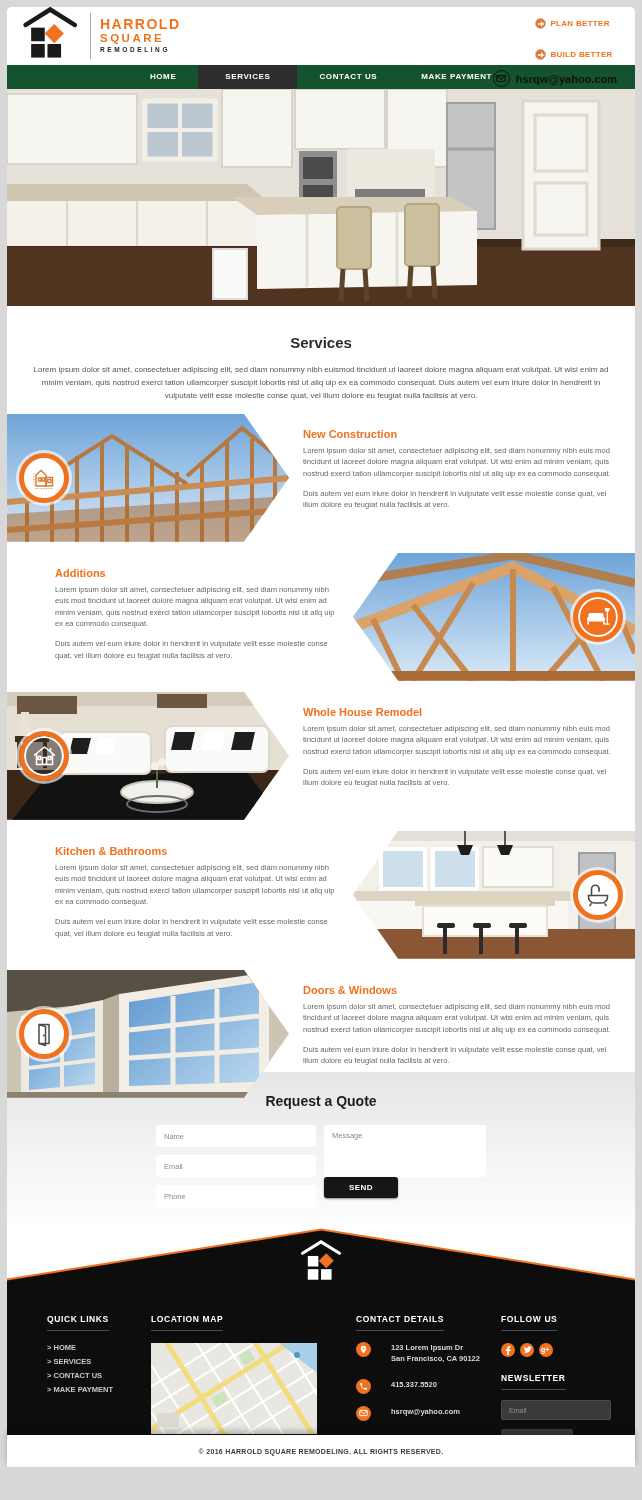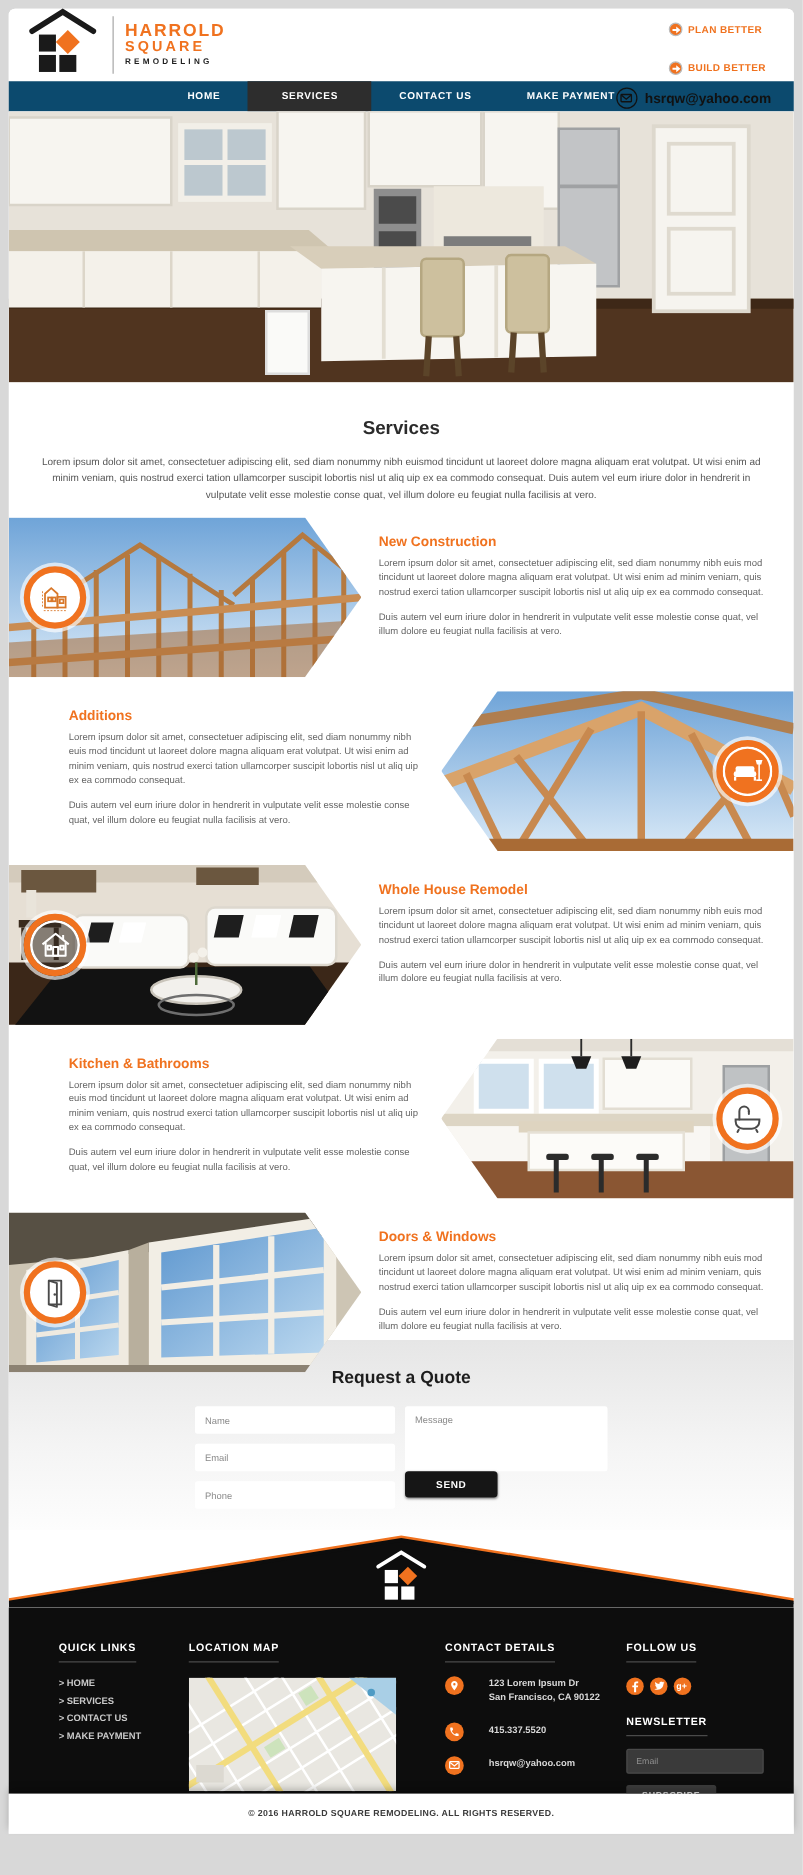--- a/index.html
+++ b/index.html
@@ -17,21 +17,21 @@
   .header-right { display:flex; flex-direction:column; align-items:flex-end; gap:10px; margin-top:2px; }
   .taglines { display:flex; gap:20px;flex-direction:column; }
   .tagline { display:flex; align-items:center; gap:4px; }
   .tag-circ { width:11px; height:11px; border-radius:50%; background:#F0721F; border:1px solid #BBB; display:flex; align-items:center; justify-content:center; }
   .tagline span.t { font-size:8px; font-weight:800; color:#F0721F; letter-spacing:.3px; }
   .email-top { display:flex; align-items:center; gap:6px; }
   .email-circ { width:17px; height:17px; border-radius:50%; border:1.6px solid #111; display:flex; align-items:center; justify-content:center; }
   .email-top span.e { font-size:11px; font-weight:700; color:#111; }
 
   
-  .nav { height:24px; background:#0c4a6e; display:flex; justify-content:center; }
+  .nav { height:24px; background:#14532d; display:flex; justify-content:center; }
   .nav-item { color:#fff; font-size:8px; font-weight:700; letter-spacing:.6px; line-height:24px; padding:0 22px; cursor:pointer; }
   .nav-item.active { background:#2D2D2D; padding:0 27px; }
 
   
   .hero { height:217px; overflow:hidden; }
   .hero svg { display:block; }
 
   
   .main { padding-top:28px; height:766px; }
   .page-title { text-align:center; font-size:15px; font-weight:700; color:#2B2B2B; }

